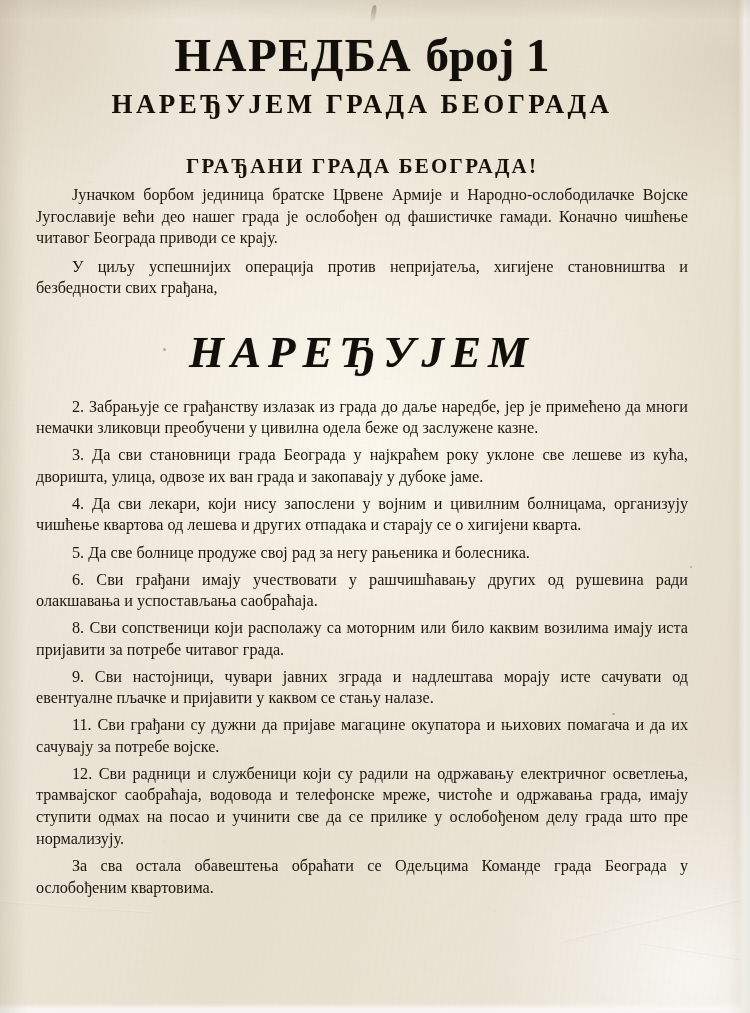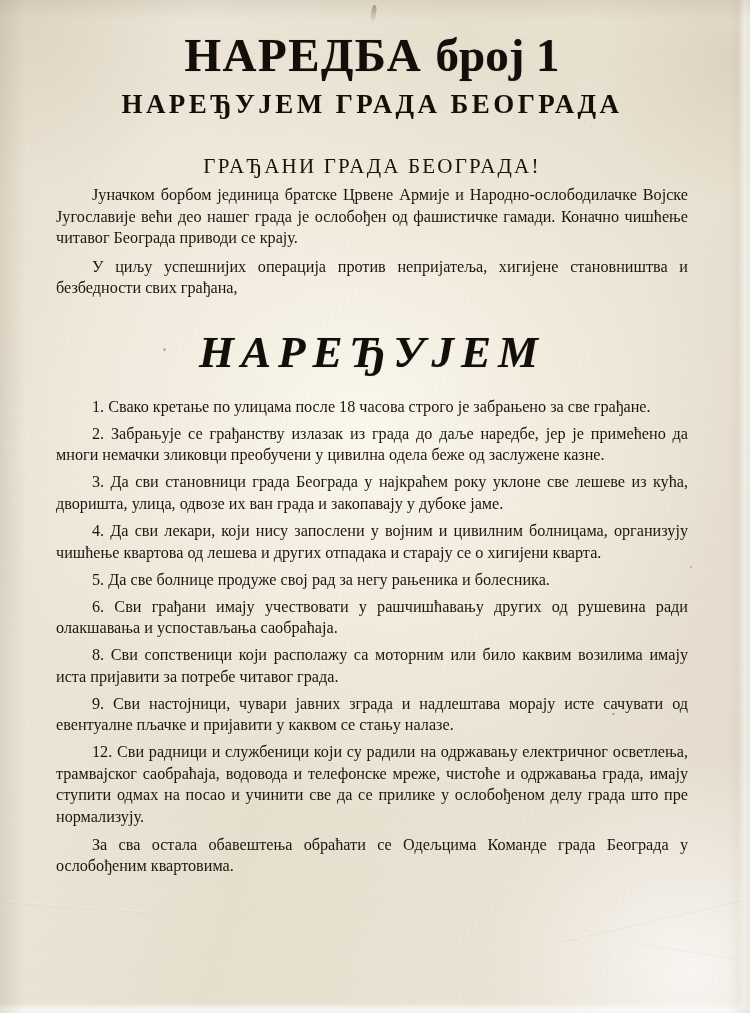--- a/index.html
+++ b/index.html
@@ -77,21 +77,21 @@
     position: absolute;
     left: 0; bottom: 0;
     width: 100%; height: 10px;
     background: linear-gradient(to bottom, rgba(255,255,255,0) 0%, rgba(250,249,246,0.85) 60%, #f5f4f0 100%);
     pointer-events: none;
   }
 
   .content {
     position: relative;
     z-index: 3;
-    padding: 0 62px 0 56px;
+    padding: 0 62px 0 36px;
   }
 
   
   .title-main {
     text-align: center;
     font-size: 47px;
     font-weight: bold;
     letter-spacing: 1.5px;
     line-height: 1;
     margin: 32px 0 0 0;
@@ -106,21 +106,21 @@
     font-weight: bold;
     letter-spacing: 3.4px;
     line-height: 1;
     margin: 12px 0 0 0;
     color: #141008;
   }
 
   .addressee {
     text-align: center;
     font-size: 21px;
-    font-weight: normal;
+    font-weight: bold;
     letter-spacing: 2.2px;
     line-height: 1;
     margin: 38px 0 0 0;
     color: #181208;
   }
 
   .order-word {
     text-align: center;
     font-size: 45px;
     font-weight: bold;
@@ -201,28 +201,28 @@
     <h3 class="addressee">ГРАЂАНИ ГРАДА БЕОГРАДА!</h3>
 
     <div class="intro-block">
       <p class="para">Јуначком борбом јединица братске Црвене Армије и Народно-ослободилачке Војске Југославије већи део нашег града је ослобођен од фашистичке гамади. Коначно чишћење читавог Београда приводи се крају.</p>
       <p class="para">У циљу успешнијих операција против непријатеља, хигијене становништва и безбедности свих грађана,</p>
     </div>
 
     <h2 class="order-word">НАРЕЂУЈЕМ</h2>
 
     <div class="items">
-        <p class="para"><span>1.</span> <span>Свако кретање по улицама после 18 часова строго је забрањено за све грађане.</span></p>
         <p class="para"><span>2.</span> <span>Забрањује се грађанству излазак из града до даље наредбе, јер је примећено да многи немачки зликовци преобучени у цивилна одела беже од заслужене казне.</span></p>
         <p class="para"><span>3.</span> <span>Да сви становници града Београда у најкраћем року уклоне све лешеве из кућа, дворишта, улица, одвозе их ван града и закопавају у дубоке јаме.</span></p>
         <p class="para"><span>4.</span> <span>Да сви лекари, који нису запослени у војним и цивилним болницама, организују чишћење квартова од лешева и других отпадака и старају се о хигијени кварта.</span></p>
         <p class="para"><span>5.</span> <span>Да све болнице продуже свој рад за негу рањеника и болесника.</span></p>
         <p class="para"><span>6.</span> <span>Сви грађани имају учествовати у рашчишћавању других од рушевина ради олакшавања и успостављања саобраћаја.</span></p>
         <p class="para"><span>8.</span> <span>Сви сопственици који располажу са моторним или било каквим возилима имају иста пријавити за потребе читавог града.</span></p>
         <p class="para"><span>9.</span> <span>Сви настојници, чувари јавних зграда и надлештава морају исте сачувати од евентуалне пљачке и пријавити у каквом се стању налазе.</span></p>
+        <p class="para"><span>11.</span> <span>Сви грађани су дужни да пријаве магацине окупатора и њихових помагача и да их сачувају за потребе војске.</span></p>
         <p class="para"><span>12.</span> <span>Сви радници и службеници који су радили на одржавању електричног осветлења, трамвајског саобраћаја, водовода и телефонске мреже, чистоће и одржавања града, имају ступити одмах на посао и учинити све да се прилике у ослобођеном делу града што пре нормализују.</span></p>
       </div>
 
     <div class="closing">
       <p class="para">За сва остала обавештења обраћати се Одељцима Команде града Београда у ослобођеним квартовима.</p>
     </div>
 
   </div>
 </div>
 

